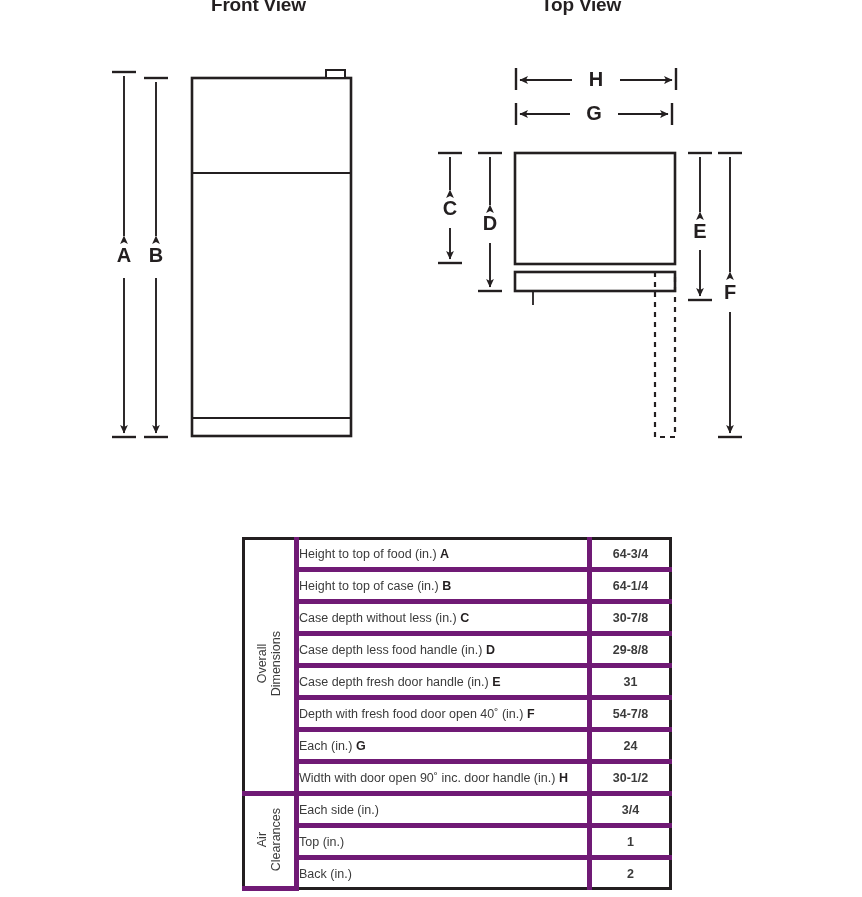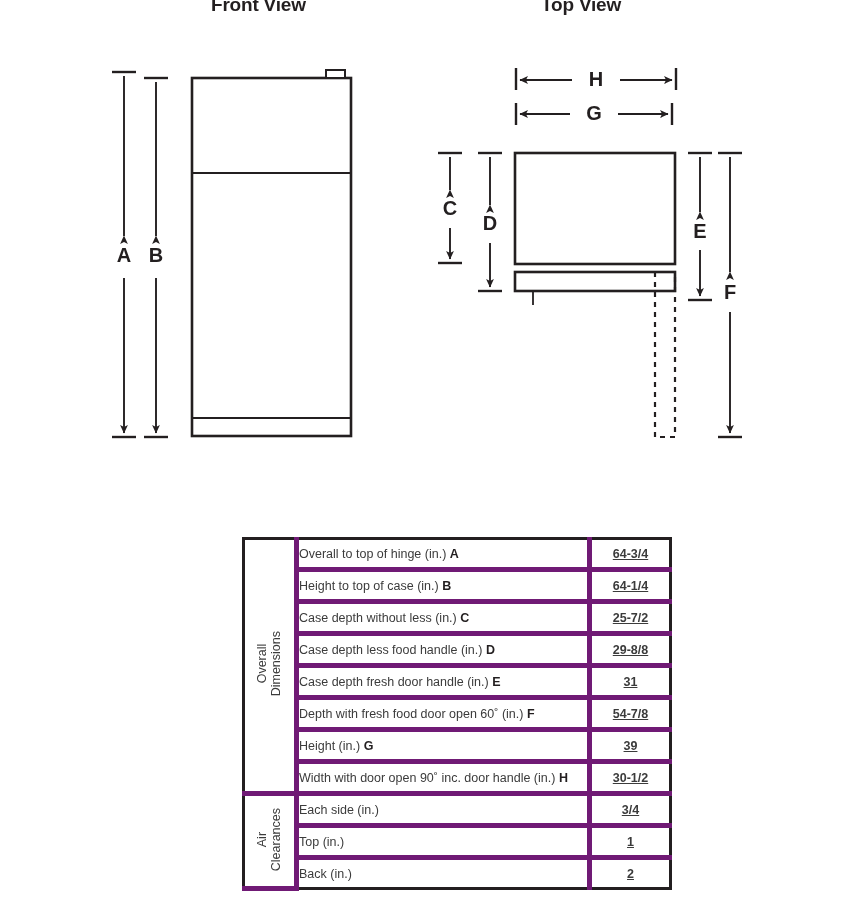--- a/index.html
+++ b/index.html
@@ -81,21 +81,20 @@
   }
   .lbl-cell b{color:#231f20;font-weight:bold;}
   .val-cell{
     width:77px;
     text-align:center;
     font-weight:bold;
     color:#231f20;
     font-size:12.5px;
     border-left:3px solid #231f20 !important;
     border-right:3px solid #231f20 !important;
-    text-decoration:underline;
   }
   .row-top td{border-top:3px solid #231f20 !important;}
   .row-bot td{border-bottom:3px solid #231f20 !important;}
   .sep-above td{border-top:3px solid #231f20 !important;}
 
   
   #footer-note{
     position:absolute;
     left:2px;top:872px;
     width:860px;
@@ -213,46 +212,46 @@
   <div class="dim-letter" style="left:690px;top:221px;width:20px;">E</div>
   <div class="dim-letter" style="left:720px;top:282px;width:20px;">F</div>
   <div class="dim-letter" style="left:584px;top:103px;width:20px;">G</div>
   <div class="dim-letter" style="left:586px;top:69px;width:20px;">H</div>
 
   <table id="spec-table">
     <tbody>
         <tr class="row-top">
           <td class="grp-cell" rowspan="8"><span class="grp-inner">Overall
 Dimensions</span></td>
-          <td class="lbl-cell"><span>Overall to top of hinge (in.)</span> <b>A</b></td>
+          <td class="lbl-cell"><span>Height to top of food (in.)</span> <b>A</b></td>
           <td class="val-cell">64-3/4</td>
         </tr>
         <tr>
           <td class="lbl-cell"><span>Height to top of case (in.)</span> <b>B</b></td>
           <td class="val-cell">64-1/4</td>
         </tr>
         <tr>
           <td class="lbl-cell"><span>Case depth without less (in.)</span> <b>C</b></td>
-          <td class="val-cell">25-7/2</td>
+          <td class="val-cell">30-7/8</td>
         </tr>
         <tr>
           <td class="lbl-cell"><span>Case depth less food handle (in.)</span> <b>D</b></td>
           <td class="val-cell">29-8/8</td>
         </tr>
         <tr>
           <td class="lbl-cell"><span>Case depth fresh door handle (in.)</span> <b>E</b></td>
           <td class="val-cell">31</td>
         </tr>
         <tr>
-          <td class="lbl-cell"><span>Depth with fresh food door open 60˚ (in.)</span> <b>F</b></td>
+          <td class="lbl-cell"><span>Depth with fresh food door open 40˚ (in.)</span> <b>F</b></td>
           <td class="val-cell">54-7/8</td>
         </tr>
         <tr>
-          <td class="lbl-cell"><span>Height (in.)</span> <b>G</b></td>
-          <td class="val-cell">39</td>
+          <td class="lbl-cell"><span>Each (in.)</span> <b>G</b></td>
+          <td class="val-cell">24</td>
         </tr>
         <tr>
           <td class="lbl-cell"><span>Width with door open 90˚ inc. door handle (in.)</span> <b>H</b></td>
           <td class="val-cell">30-1/2</td>
         </tr>
         <tr class="sep-above">
           <td class="grp-cell" rowspan="3"><span class="grp-inner">Air
 Clearances</span></td>
           <td class="lbl-cell"><span>Each side (in.)</span></td>
           <td class="val-cell">3/4</td>

